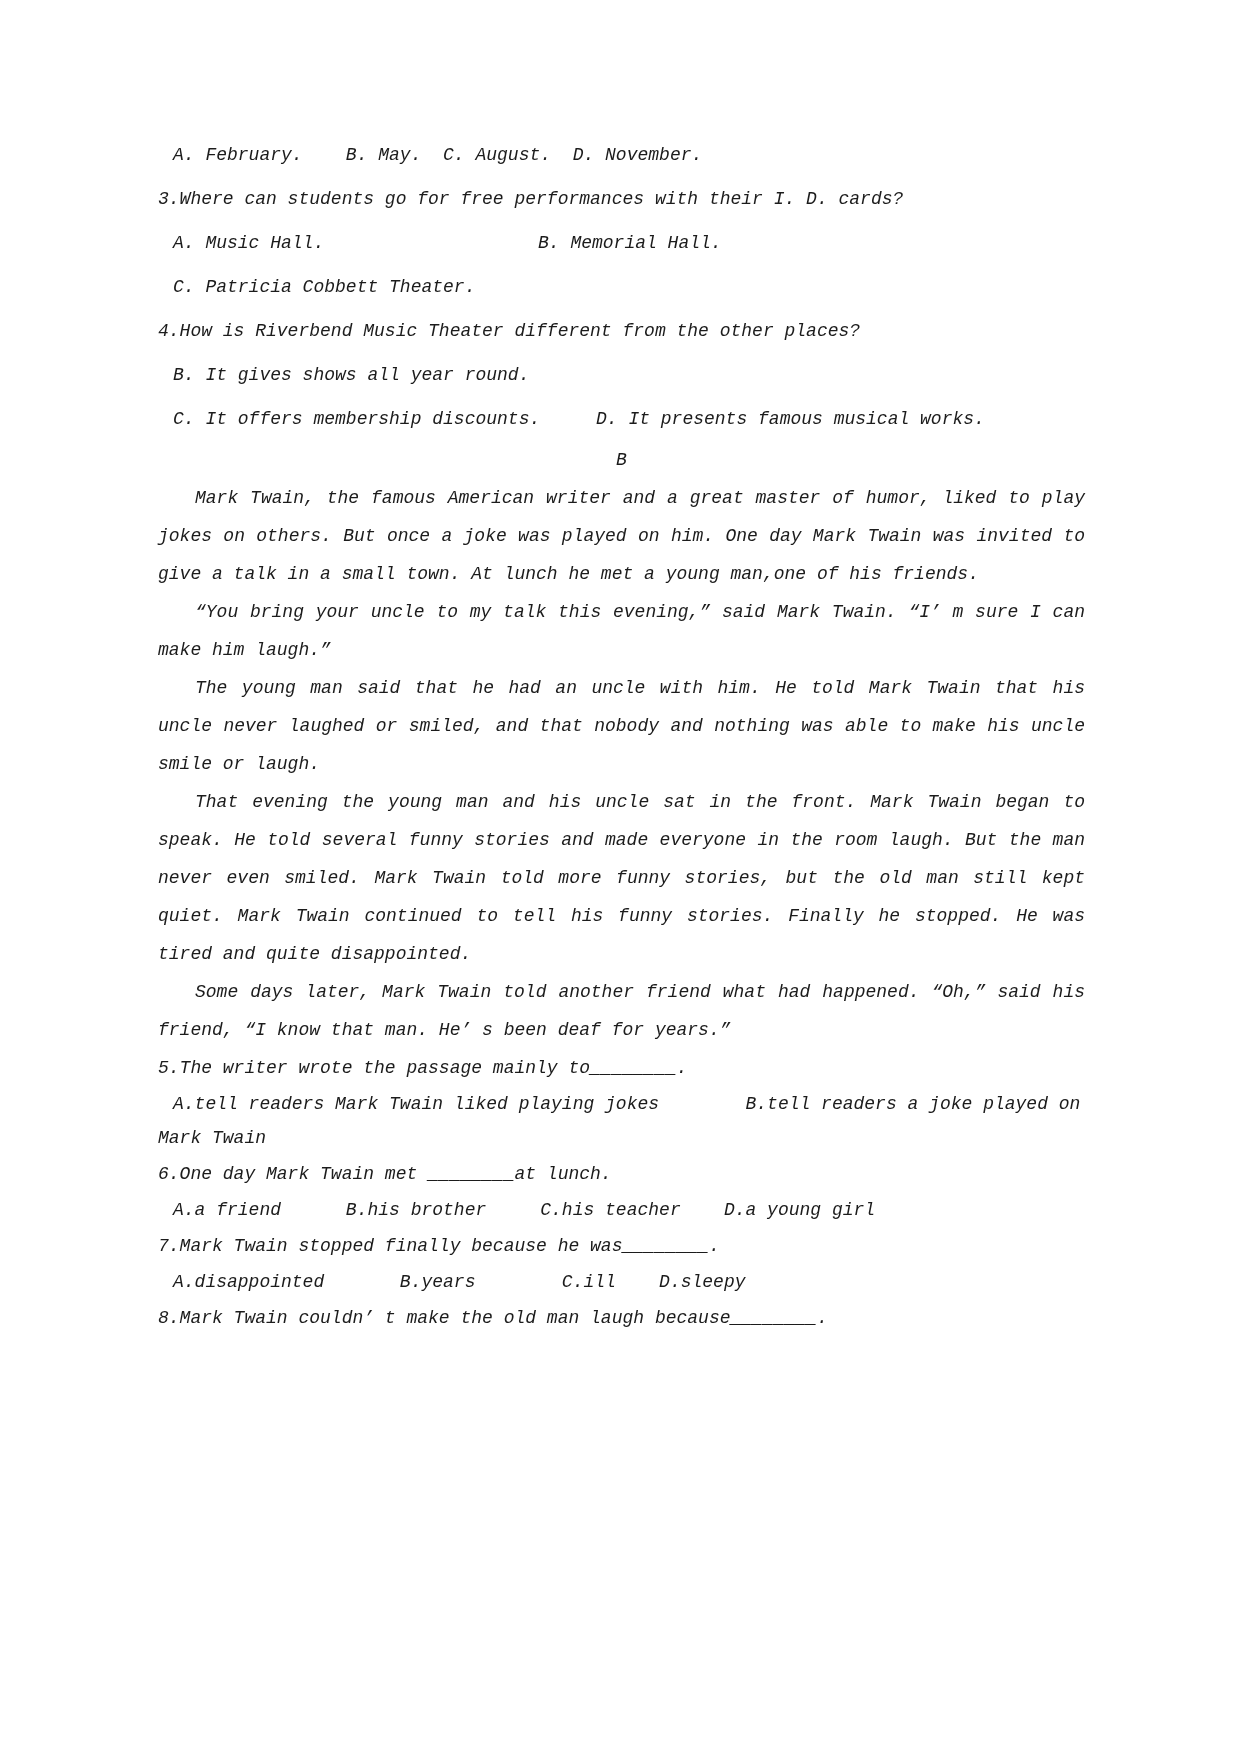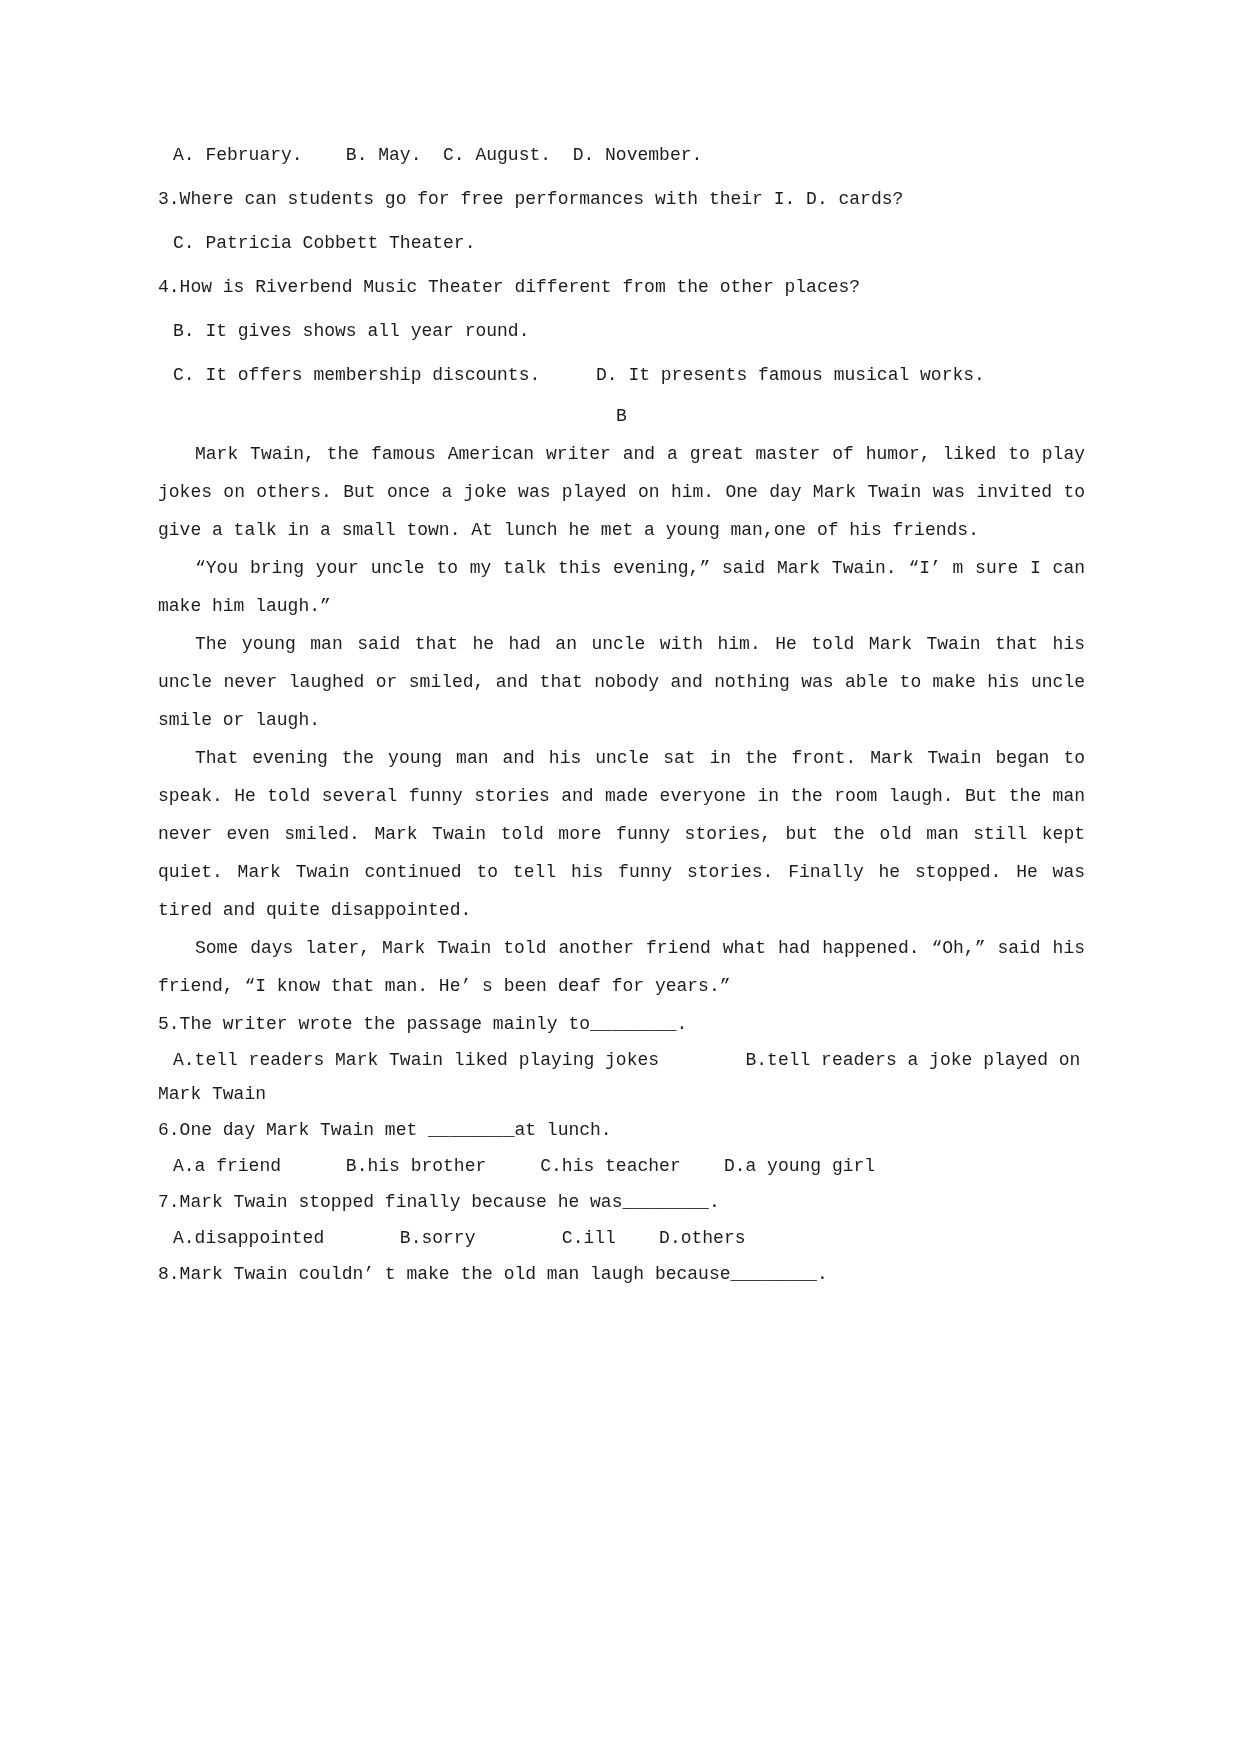--- a/index.html
+++ b/index.html
@@ -1,15 +1,15 @@
 <!DOCTYPE html>
 <html><head>
 <meta charset="utf-8">
 <style>
-  * { margin: 0; padding: 0; box-sizing: border-box; }
+  * { margin: 0; padding: 0; box-sizing: border-box; font-style: italic; }
   html, body { background: #ffffff; }
   body {
     width: 1241px;
     height: 1754px;
     overflow: hidden;
     font-family: "Liberation Mono", "DejaVu Sans Mono", monospace;
     font-size: 18px;
     color: #1c1c1c;
   }
   .page { padding: 133px 156px 0 158px; }
@@ -41,20 +41,24 @@
 </head>
 <body>
 
 <div class="page">
 
   <div class="top">
     <div class="line opt-indent">A. February.    B. May.  C. August.  D. November.</div>
 
     <div class="line">3.Where can students go for free performances with their I. D. cards?</div>
     <div class="opt-row opt-indent">
+      <span class="col-a w365">A. Music Hall.</span>
+      <span class="col-b">B. Memorial Hall.</span>
+    </div>
+    <div class="opt-row opt-indent">
       <span class="col-a w423">C. Patricia Cobbett Theater.</span>
     </div>
 
     <div class="line">4.How is Riverbend Music Theater different from the other places?</div>
     <div class="opt-row opt-indent">
       <span class="col-b">B. It gives shows all year round.</span>
     </div>
     <div class="opt-row opt-indent">
       <span class="col-a w423">C. It offers membership discounts.</span>
       <span class="col-b">D. It presents famous musical works.</span>
@@ -72,18 +76,18 @@
   </div>
 
   <div class="bottom">
     <div class="line">5.The writer wrote the passage mainly to________.</div>
     <div class="opt">A.tell readers Mark Twain liked playing jokes        B.tell readers a joke played on Mark Twain</div>
 
     <div class="line">6.One day Mark Twain met ________at lunch.</div>
     <div class="opt">A.a friend      B.his brother     C.his teacher    D.a young girl</div>
 
     <div class="line">7.Mark Twain stopped finally because he was________.</div>
-    <div class="opt">A.disappointed       B.sorry        C.ill    D.others</div>
+    <div class="opt">A.disappointed       B.years        C.ill    D.sleepy</div>
 
     <div class="line">8.Mark Twain couldn’ t make the old man laugh because________.</div>
   </div>
 
 </div>
 
 </body></html>

